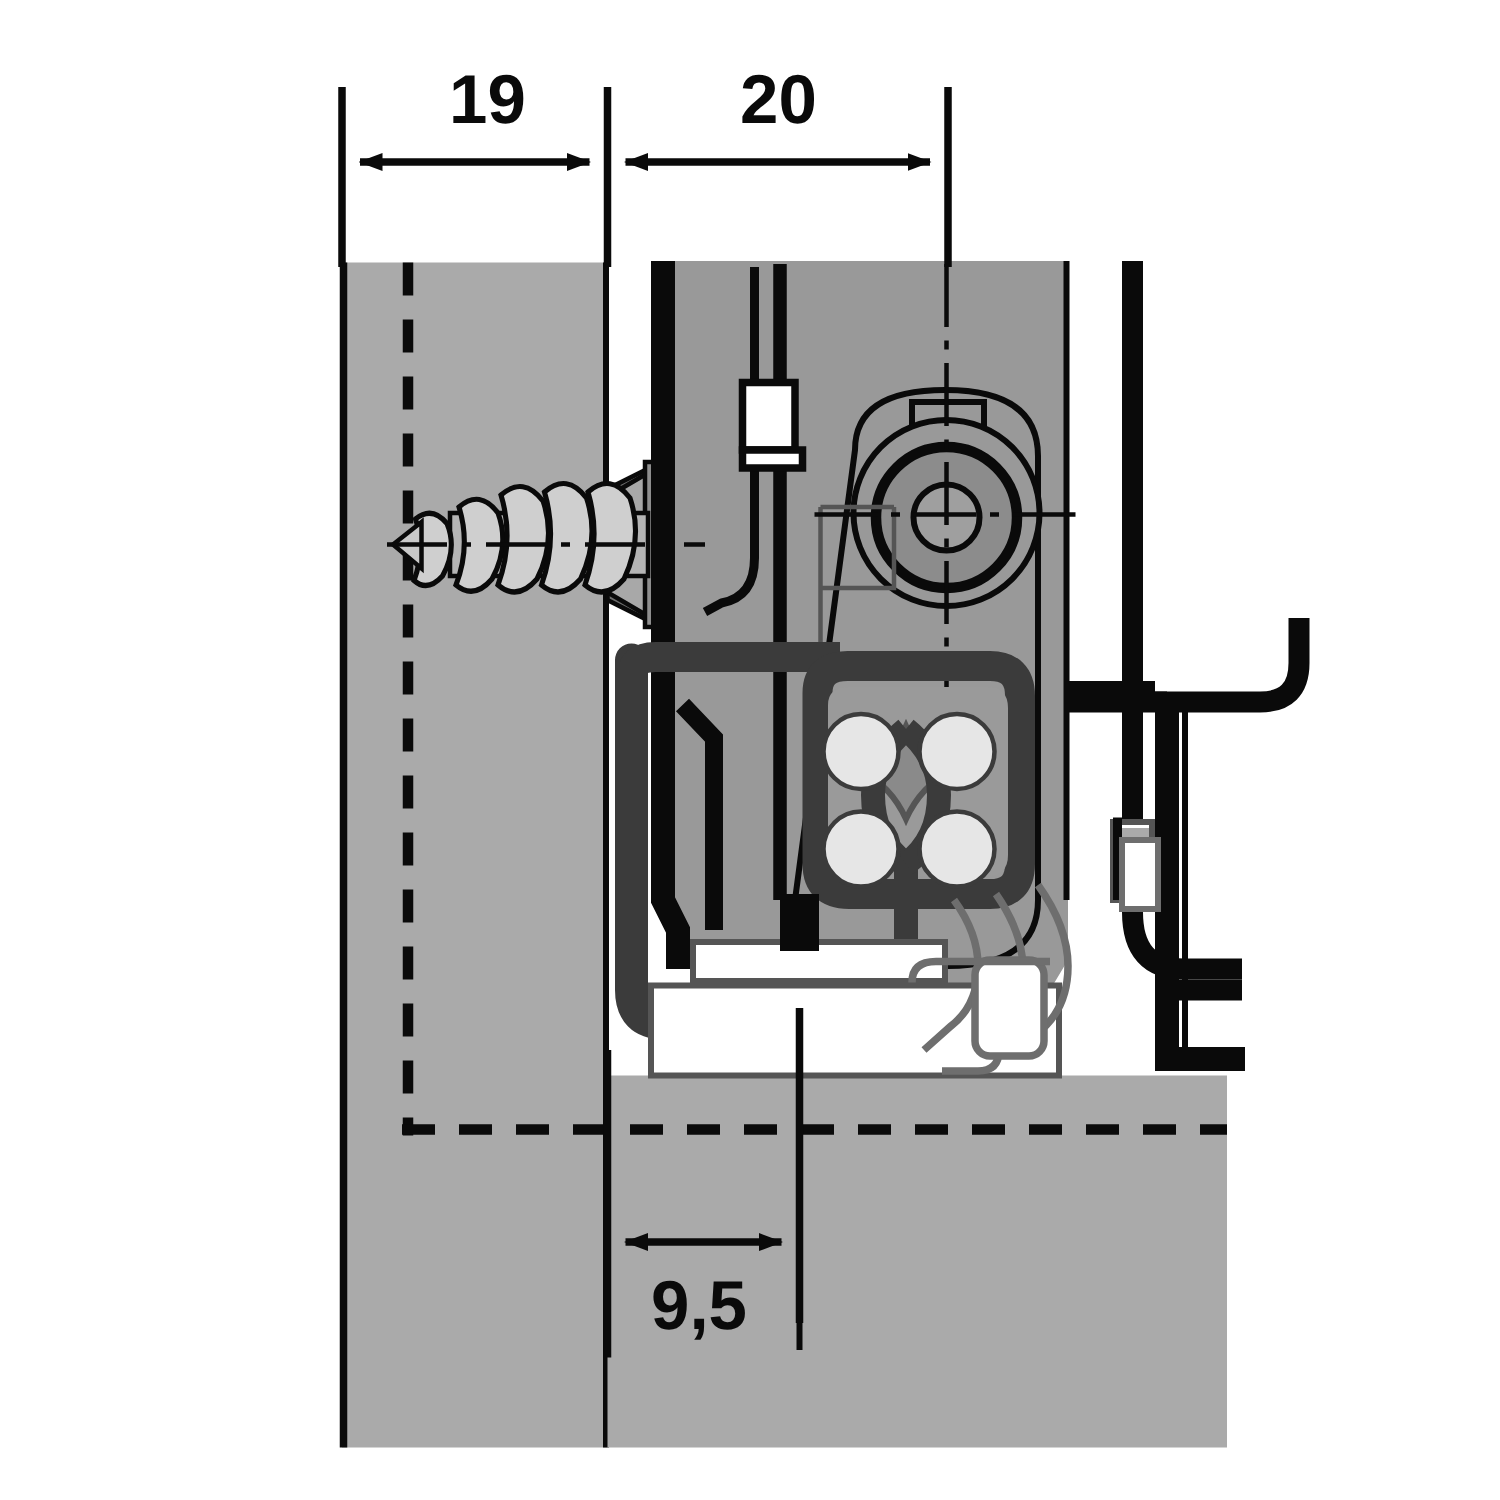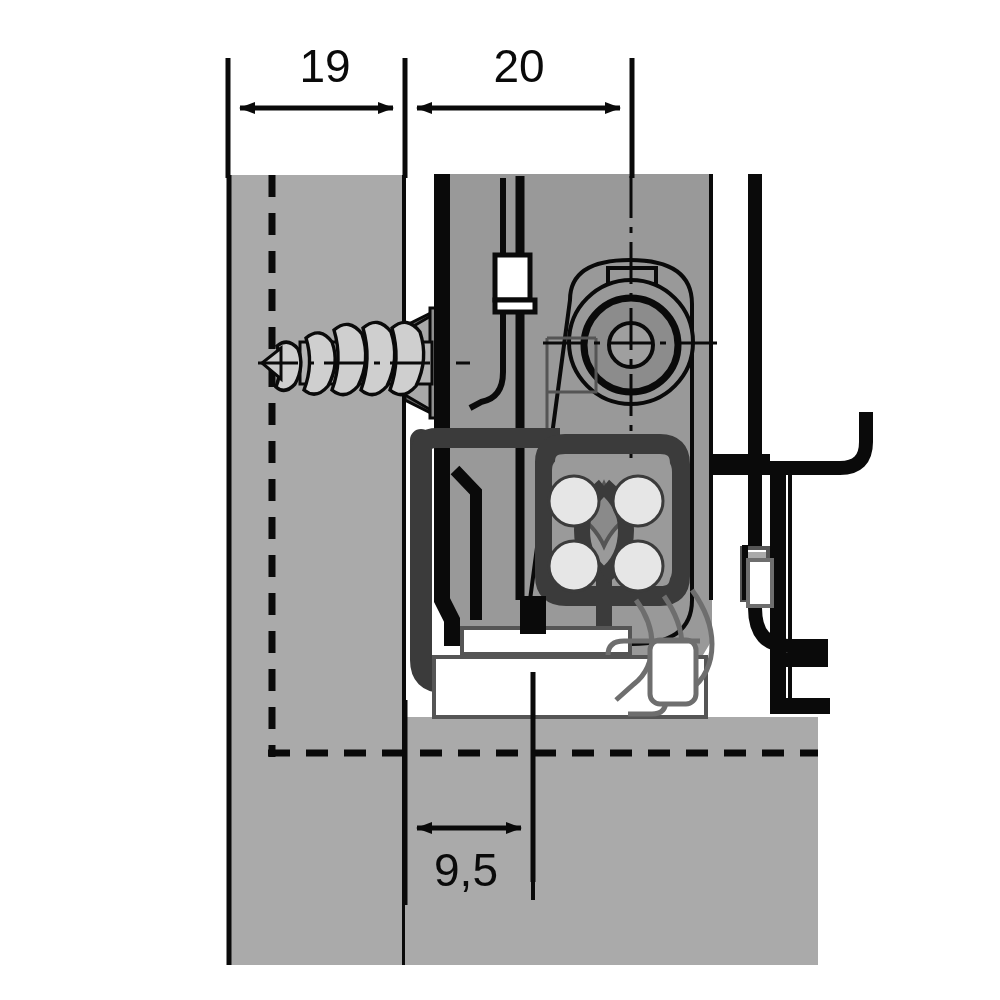--- a/index.html
+++ b/index.html
@@ -1,19 +1,19 @@
 <!DOCTYPE html>
 <html><head>
 <meta charset="utf-8">
 <title>Technical Drawing</title>
 <style>
   html,body{margin:0;padding:0;background:#ffffff;}
   body{width:1000px;height:1000px;overflow:hidden;
        font-family:"Liberation Sans","DejaVu Sans",sans-serif;}
-  #stage{position:relative;width:1000px;height:1000px;background:#fff;}
+  #stage{position:relative;width:1000px;height:1000px;background:#fff;font-weight:bold;}
   #dwg{position:absolute;left:0;top:0;width:1000px;height:1000px;}
   .dimtext{font-family:"Liberation Sans","DejaVu Sans",sans-serif;
            font-size:46px;fill:#0a0a0a;text-anchor:middle;}
 </style>
 </head>
 <body>
 
 <div id="stage">
 <svg id="dwg" viewBox="0 0 1000 1000" xmlns="http://www.w3.org/2000/svg">
 

